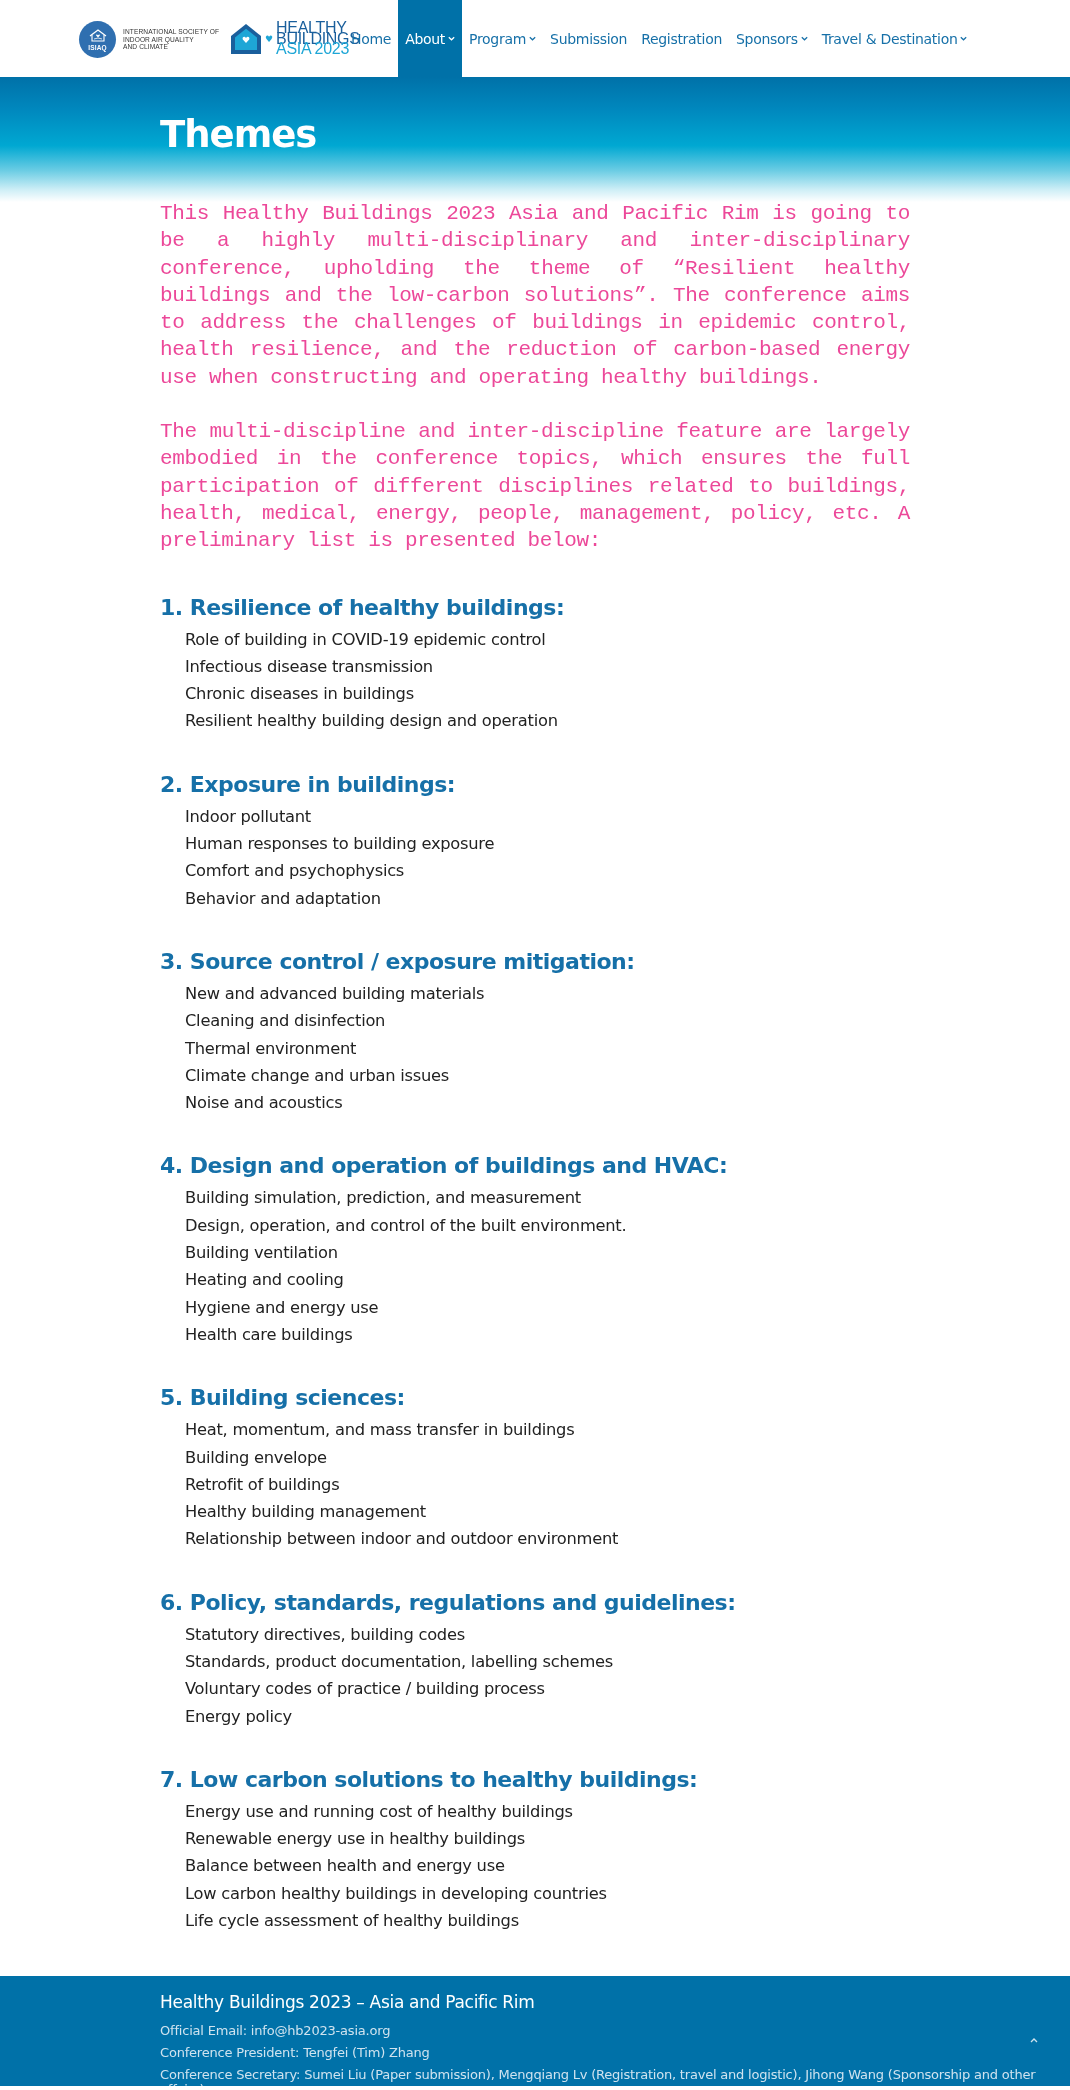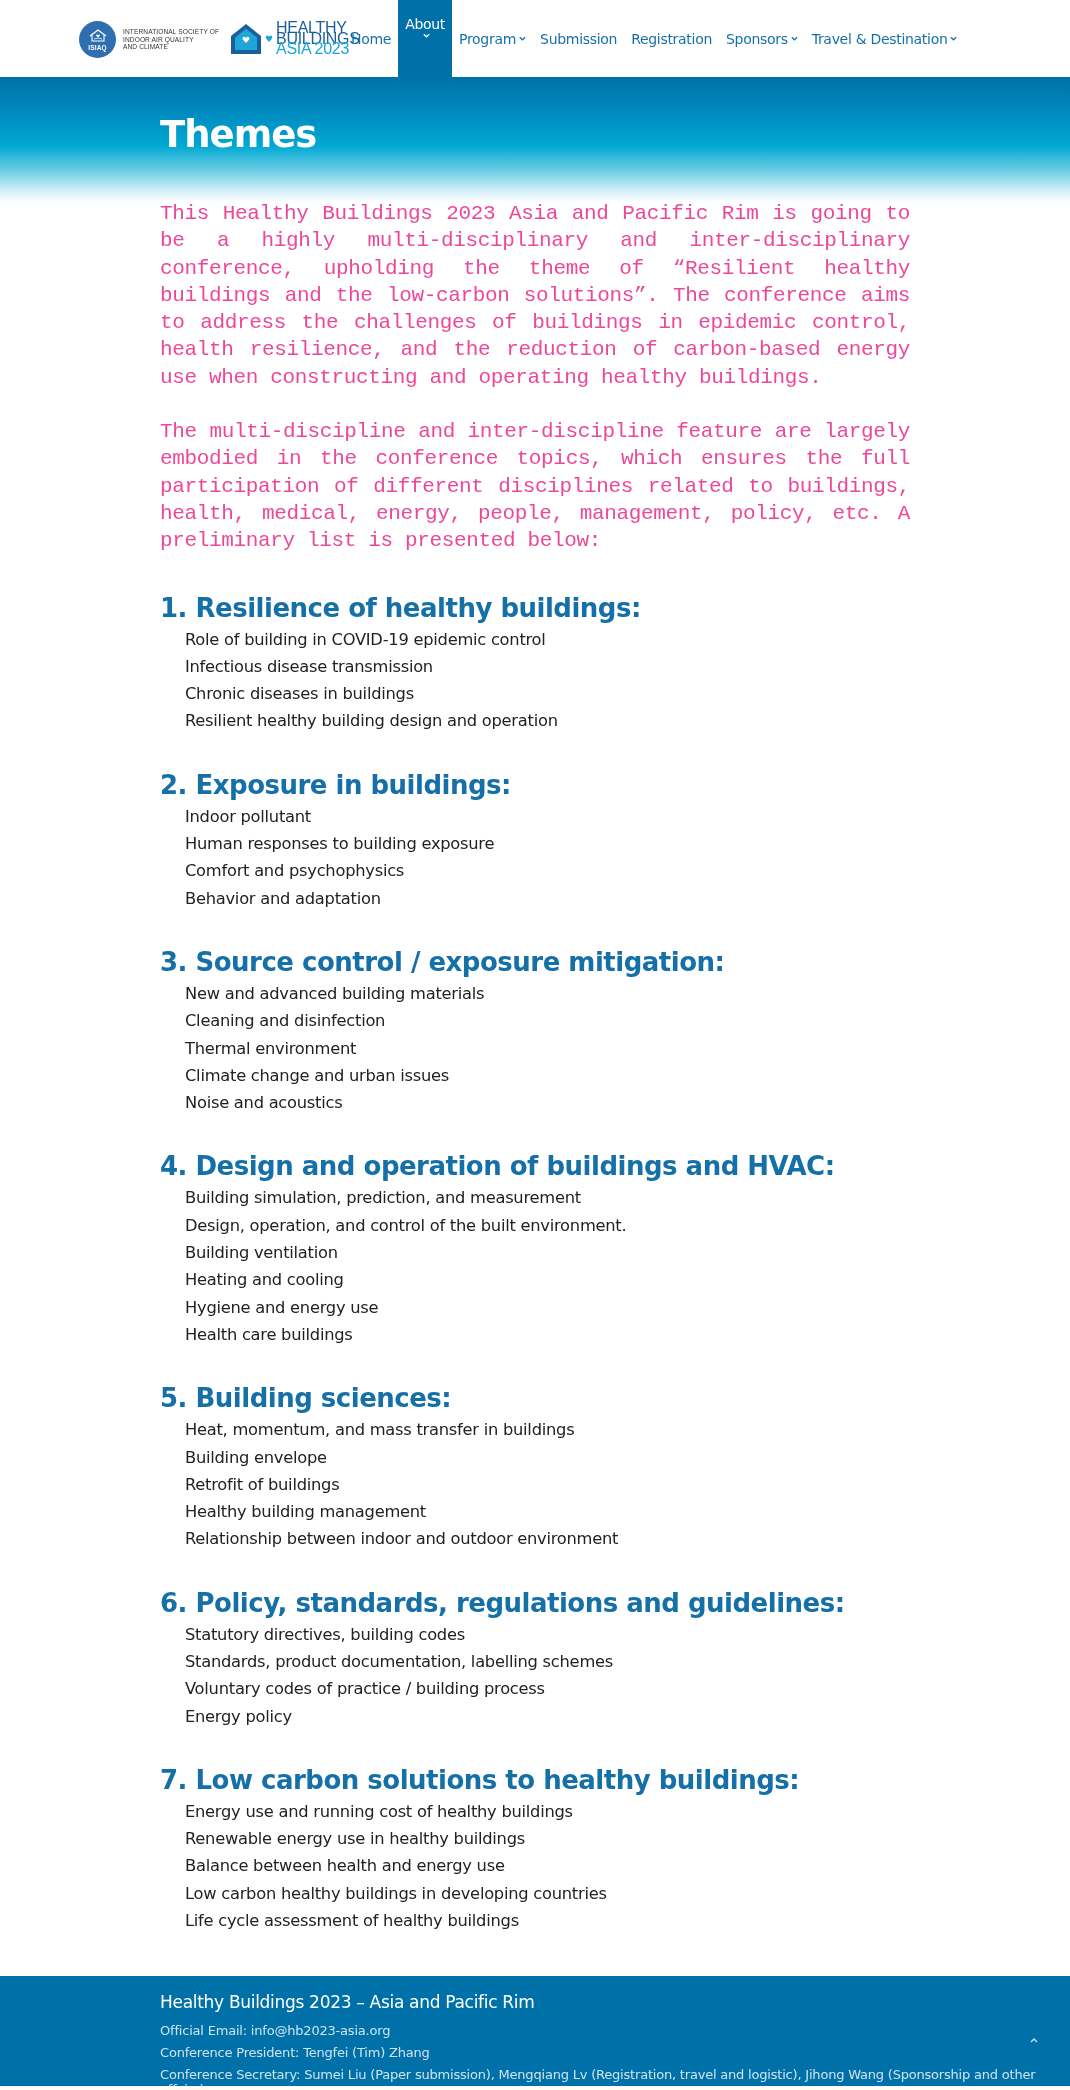--- a/index.html
+++ b/index.html
@@ -29,21 +29,21 @@
     .hb-text { font-family: "Liberation Sans", sans-serif; font-weight: normal; line-height: 10.5px; font-size: 16px; letter-spacing: -0.3px; }
     .hb-text .l1, .hb-text .l2 { color: #1a5f9c; }
     .hb-text .l3 { color: #1ea6d6; }
 
     .nav { position: absolute; left: 344px; top: 0; height: 77px; display: flex; align-items: stretch; }
     .nav-item {
       display: flex; align-items: center; padding: 0 7px; height: 77px;
       color: #1670a8; font-family: "DejaVu Sans", sans-serif; font-size: 14px; text-decoration: none;
       letter-spacing: -0.3px; white-space: nowrap;
     }
-    .nav-item.active { background: #0071a8; color: #fff; padding: 16px 7px; flex-direction: column; }
+    .nav-item.active { background: #0071a8; color: #fff; padding: 4px 7px; }
     .nav-item .chev { margin-left: 3px; display: inline-block; width: 7px; height: 7px; }
     .nav-item .chev svg { display: block; }
 
     
     .banner {
       height: 125px;
       background: linear-gradient(to bottom, #0071a8 0%, #0087bd 25%, #00a8d2 55%, #6ccde4 75%, #cdeef6 90%, #ffffff 100%);
       position: relative;
     }
     .page-title {
@@ -57,21 +57,21 @@
     .intro p {
       font-family: Liberation Mono, monospace; font-size: 21px; line-height: 27.3px; color: #ec4899;
       text-align: justify; letter-spacing: -0.35px; margin-top: 0;
     }
     .intro p + p { margin-top: 27px; }
     .intro { padding-top: 0; margin-top: -2px; }
 
     .theme { margin-top: 35px; }
     .theme:first-of-type { margin-top: 0; }
     .theme-title {
-      font-family: "DejaVu Sans", sans-serif; font-weight: bold; font-size: 26px; color: #1670a8;
+      font-family: "DejaVu Sans", sans-serif; font-weight: bold; font-size: 22px; color: #1670a8;
       letter-spacing: -0.5px; line-height: 30px;
     }
     .theme-list { list-style: none; margin-top: 3px; padding-left: 25px; }
     .theme-list li {
       font-family: "DejaVu Sans", sans-serif; font-size: 16.3px; line-height: 27.3px; color: #222;
       letter-spacing: -0.25px;
     }
 
     .themes { margin-top: 38px; }
 

